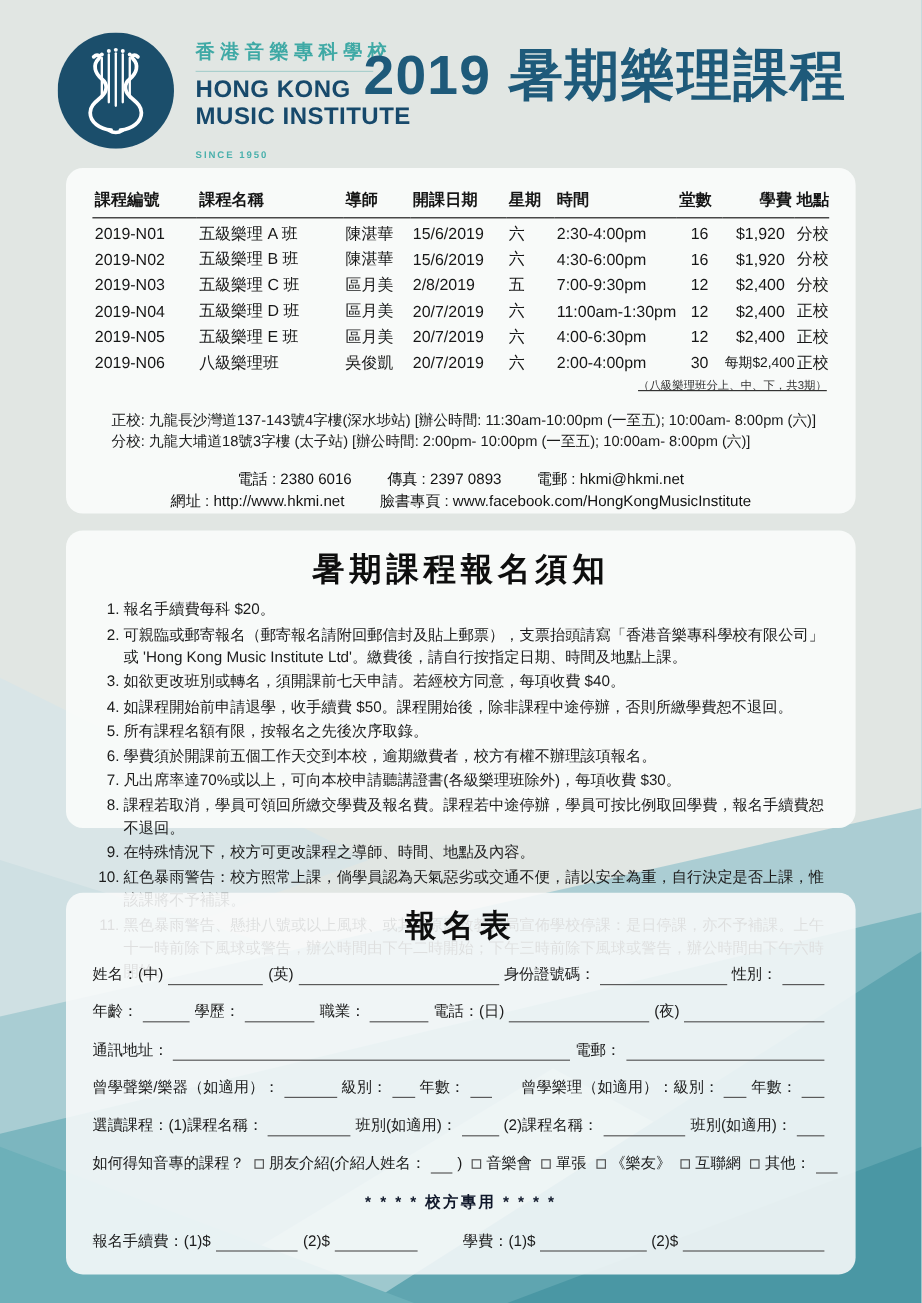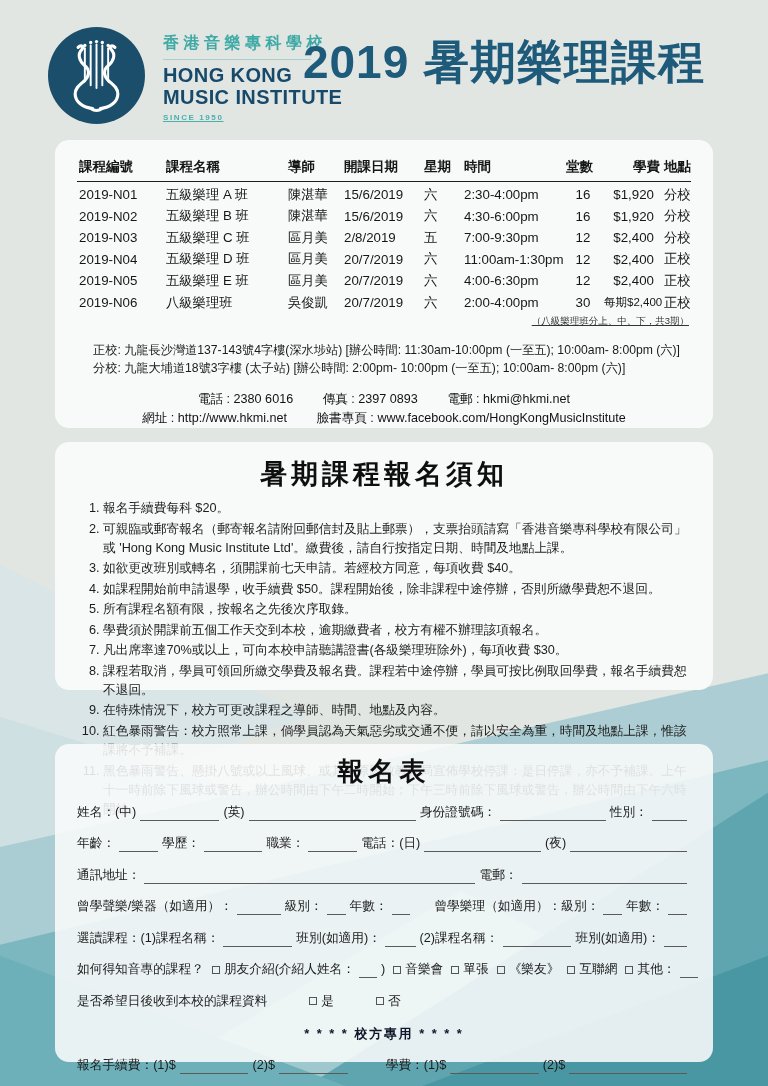--- a/index.html
+++ b/index.html
@@ -16,21 +16,21 @@
   .sh6 { background:#6db0b9; clip-path:polygon(0 88%, 45% 100%, 0 100%); }
   .sh7 { background:#b9d7da; clip-path:polygon(18% 100%, 60% 82%, 100% 97%, 100% 100%); opacity:.55; }
   .sh8 { background:#4a97a4; clip-path:polygon(55% 100%, 100% 88%, 100% 100%); }
 
   
   .logo-circle { position:absolute; left:48px; top:27px; width:97px; height:97px; z-index:2; }
   .brand { position:absolute; left:163px; top:33px; z-index:2; }
   .brand-zh { color:#3fa9a5; font-size:16px; font-weight:bold; letter-spacing:4.5px; white-space:nowrap; }
   .brand-rule { width:148px; height:1px; background:#a9cfcd; margin:5px 0 4px; }
   .brand-en { color:#17496b; font-size:20px; font-weight:bold; line-height:1.12; letter-spacing:.4px; }
-  .brand-since { color:#4ab0ac; font-size:8px; font-weight:bold; letter-spacing:1.6px; margin-top:4px;text-decoration:underline; }
+  .brand-since { color:#4ab0ac; font-size:8px; font-weight:bold; letter-spacing:1.6px; margin-top:16px; }
   .main-title { position:absolute; left:292px; top:32px; width:424px; z-index:2; text-align:center;
     font-size:46px; font-weight:900; color:#1e5a7a; letter-spacing:1px; white-space:nowrap; }
 
   
   .card { position:absolute; left:55px; width:658px; background:rgba(249,251,250,.95);
     border-radius:14px; z-index:2; }
   .card1 { top:140px; height:288px; padding:16px 22px 10px; }
   .card2 { top:442px; height:248px; padding:12px 22px 10px; }
   .card3 { top:744px; height:318px; padding:10px 22px 12px; background:rgba(249,251,250,.88); }
 
@@ -230,21 +230,21 @@
     <ol class="rules">
       <li>報名手續費每科 $20。</li>
       <li>可親臨或郵寄報名（郵寄報名請附回郵信封及貼上郵票），支票抬頭請寫「香港音樂專科學校有限公司」或 'Hong Kong Music Institute Ltd'。繳費後，請自行按指定日期、時間及地點上課。</li>
       <li>如欲更改班別或轉名，須開課前七天申請。若經校方同意，每項收費 $40。</li>
       <li>如課程開始前申請退學，收手續費 $50。課程開始後，除非課程中途停辦，否則所繳學費恕不退回。</li>
       <li>所有課程名額有限，按報名之先後次序取錄。</li>
       <li>學費須於開課前五個工作天交到本校，逾期繳費者，校方有權不辦理該項報名。</li>
       <li>凡出席率達70%或以上，可向本校申請聽講證書(各級樂理班除外)，每項收費 $30。</li>
       <li>課程若取消，學員可領回所繳交學費及報名費。課程若中途停辦，學員可按比例取回學費，報名手續費恕不退回。</li>
       <li>在特殊情況下，校方可更改課程之導師、時間、地點及內容。</li>
-      <li>紅色暴雨警告：校方照常上課，倘學員認為天氣惡劣或交通不便，請以安全為重，時間及地點上課，惟該課將不予補課。</li>
+      <li>紅色暴雨警告：校方照常上課，倘學員認為天氣惡劣或交通不便，請以安全為重，自行決定是否上課，惟該課將不予補課。</li>
       <li>黑色暴雨警告、懸掛八號或以上風球、或其他原因致教育局宣佈學校停課：是日停課，亦不予補課。上午十一時前除下風球或警告，辦公時間由下午二時開始；下午三時前除下風球或警告，辦公時間由下午六時開始。</li>
     </ol>
   </div>
 
   <div class="card card3">
     <div class="form-title">報名表</div>
 
     <div class="fline">
       <span class="lbl">姓名：(中)</span>
         <span class="b g09"></span>
@@ -313,29 +313,20 @@
         <span class="lbl">單張</span>
       <span class="cbx"></span>
         <span class="lbl">《樂友》</span>
       <span class="cbx"></span>
         <span class="lbl">互聯網</span>
       <span class="cbx"></span>
         <span class="lbl">其他：</span>
         <span class="b g05"></span>
     </div>
 
-    <div class="fline">
-      <span class="lbl">是否希望日後收到本校的課程資料</span>
-      <span class="sp34"></span>
-      <span class="cbx"></span>
-        <span class="lbl">是</span>
-      <span class="sp34"></span>
-      <span class="cbx"></span>
-        <span class="lbl">否</span>
-    </div>
 
     <div class="office-line">* * * * 校方專用 * * * *</div>
 
     <div class="fline">
       <span class="lbl">報名手續費：</span>
       <span class="lbl">(1)$</span>
         <span class="b g07"></span>
       <span class="lbl">(2)$</span>
         <span class="b g07"></span>
       <span class="sp34"></span>

